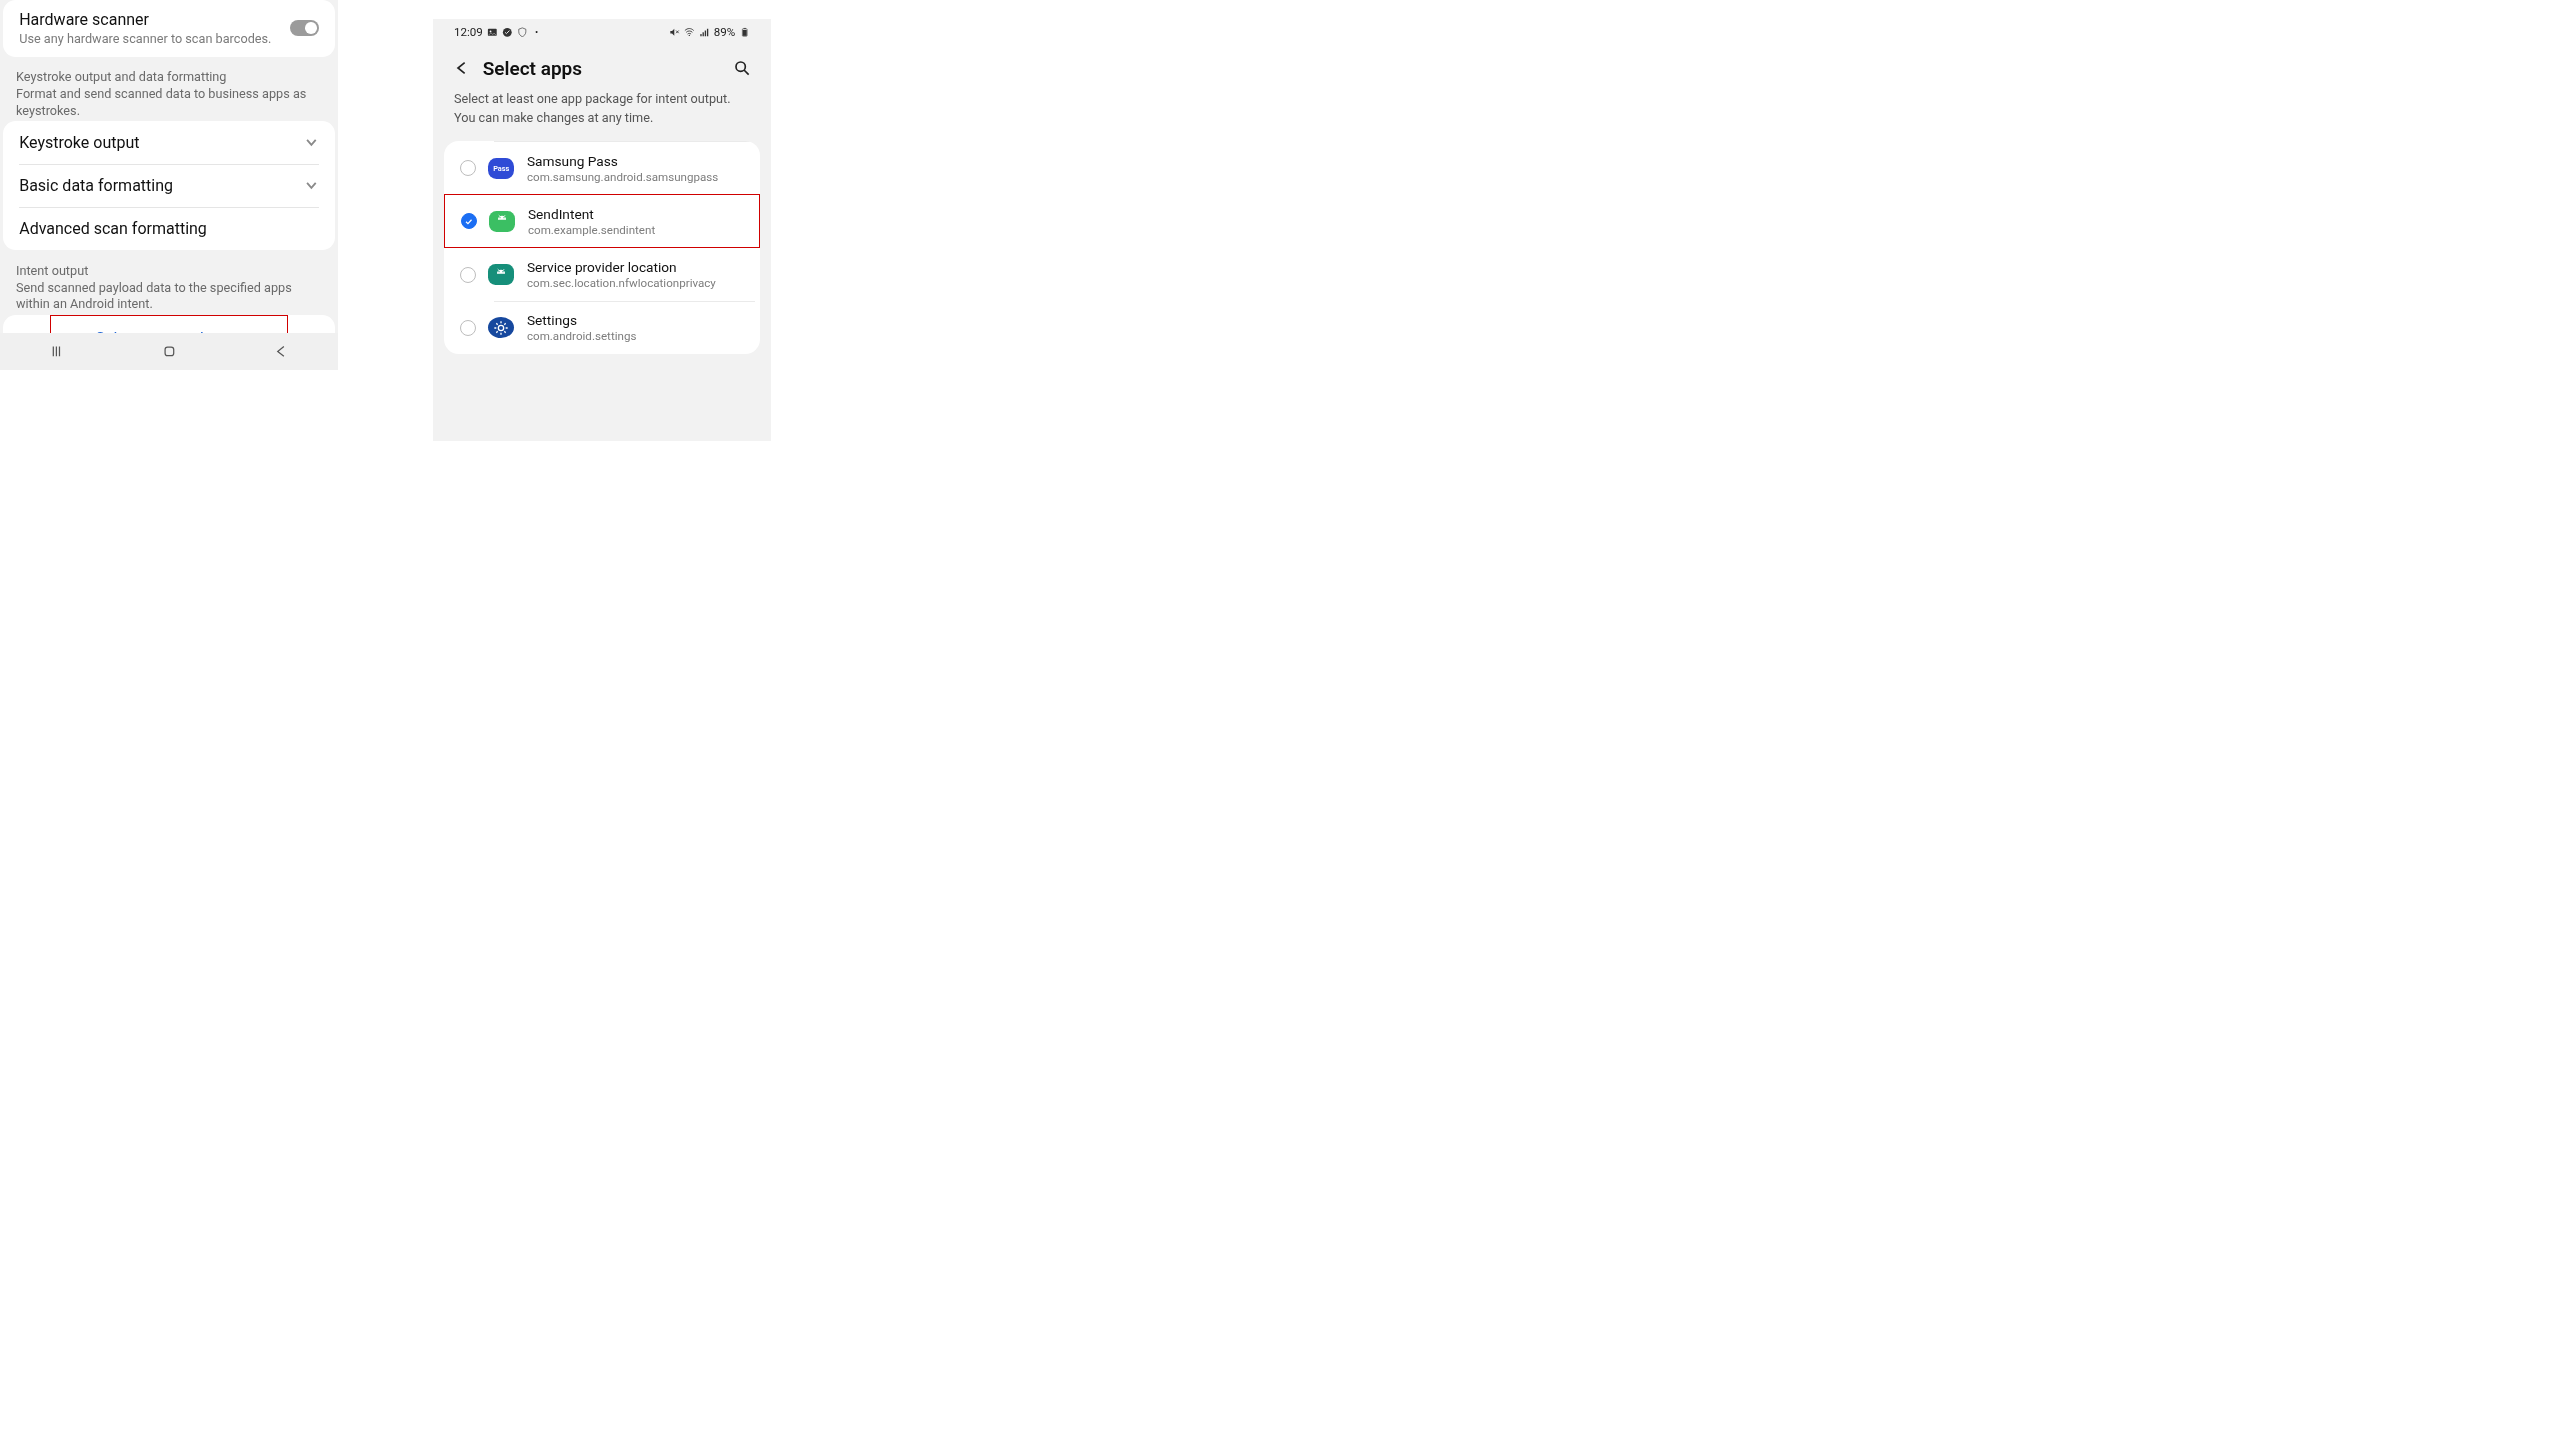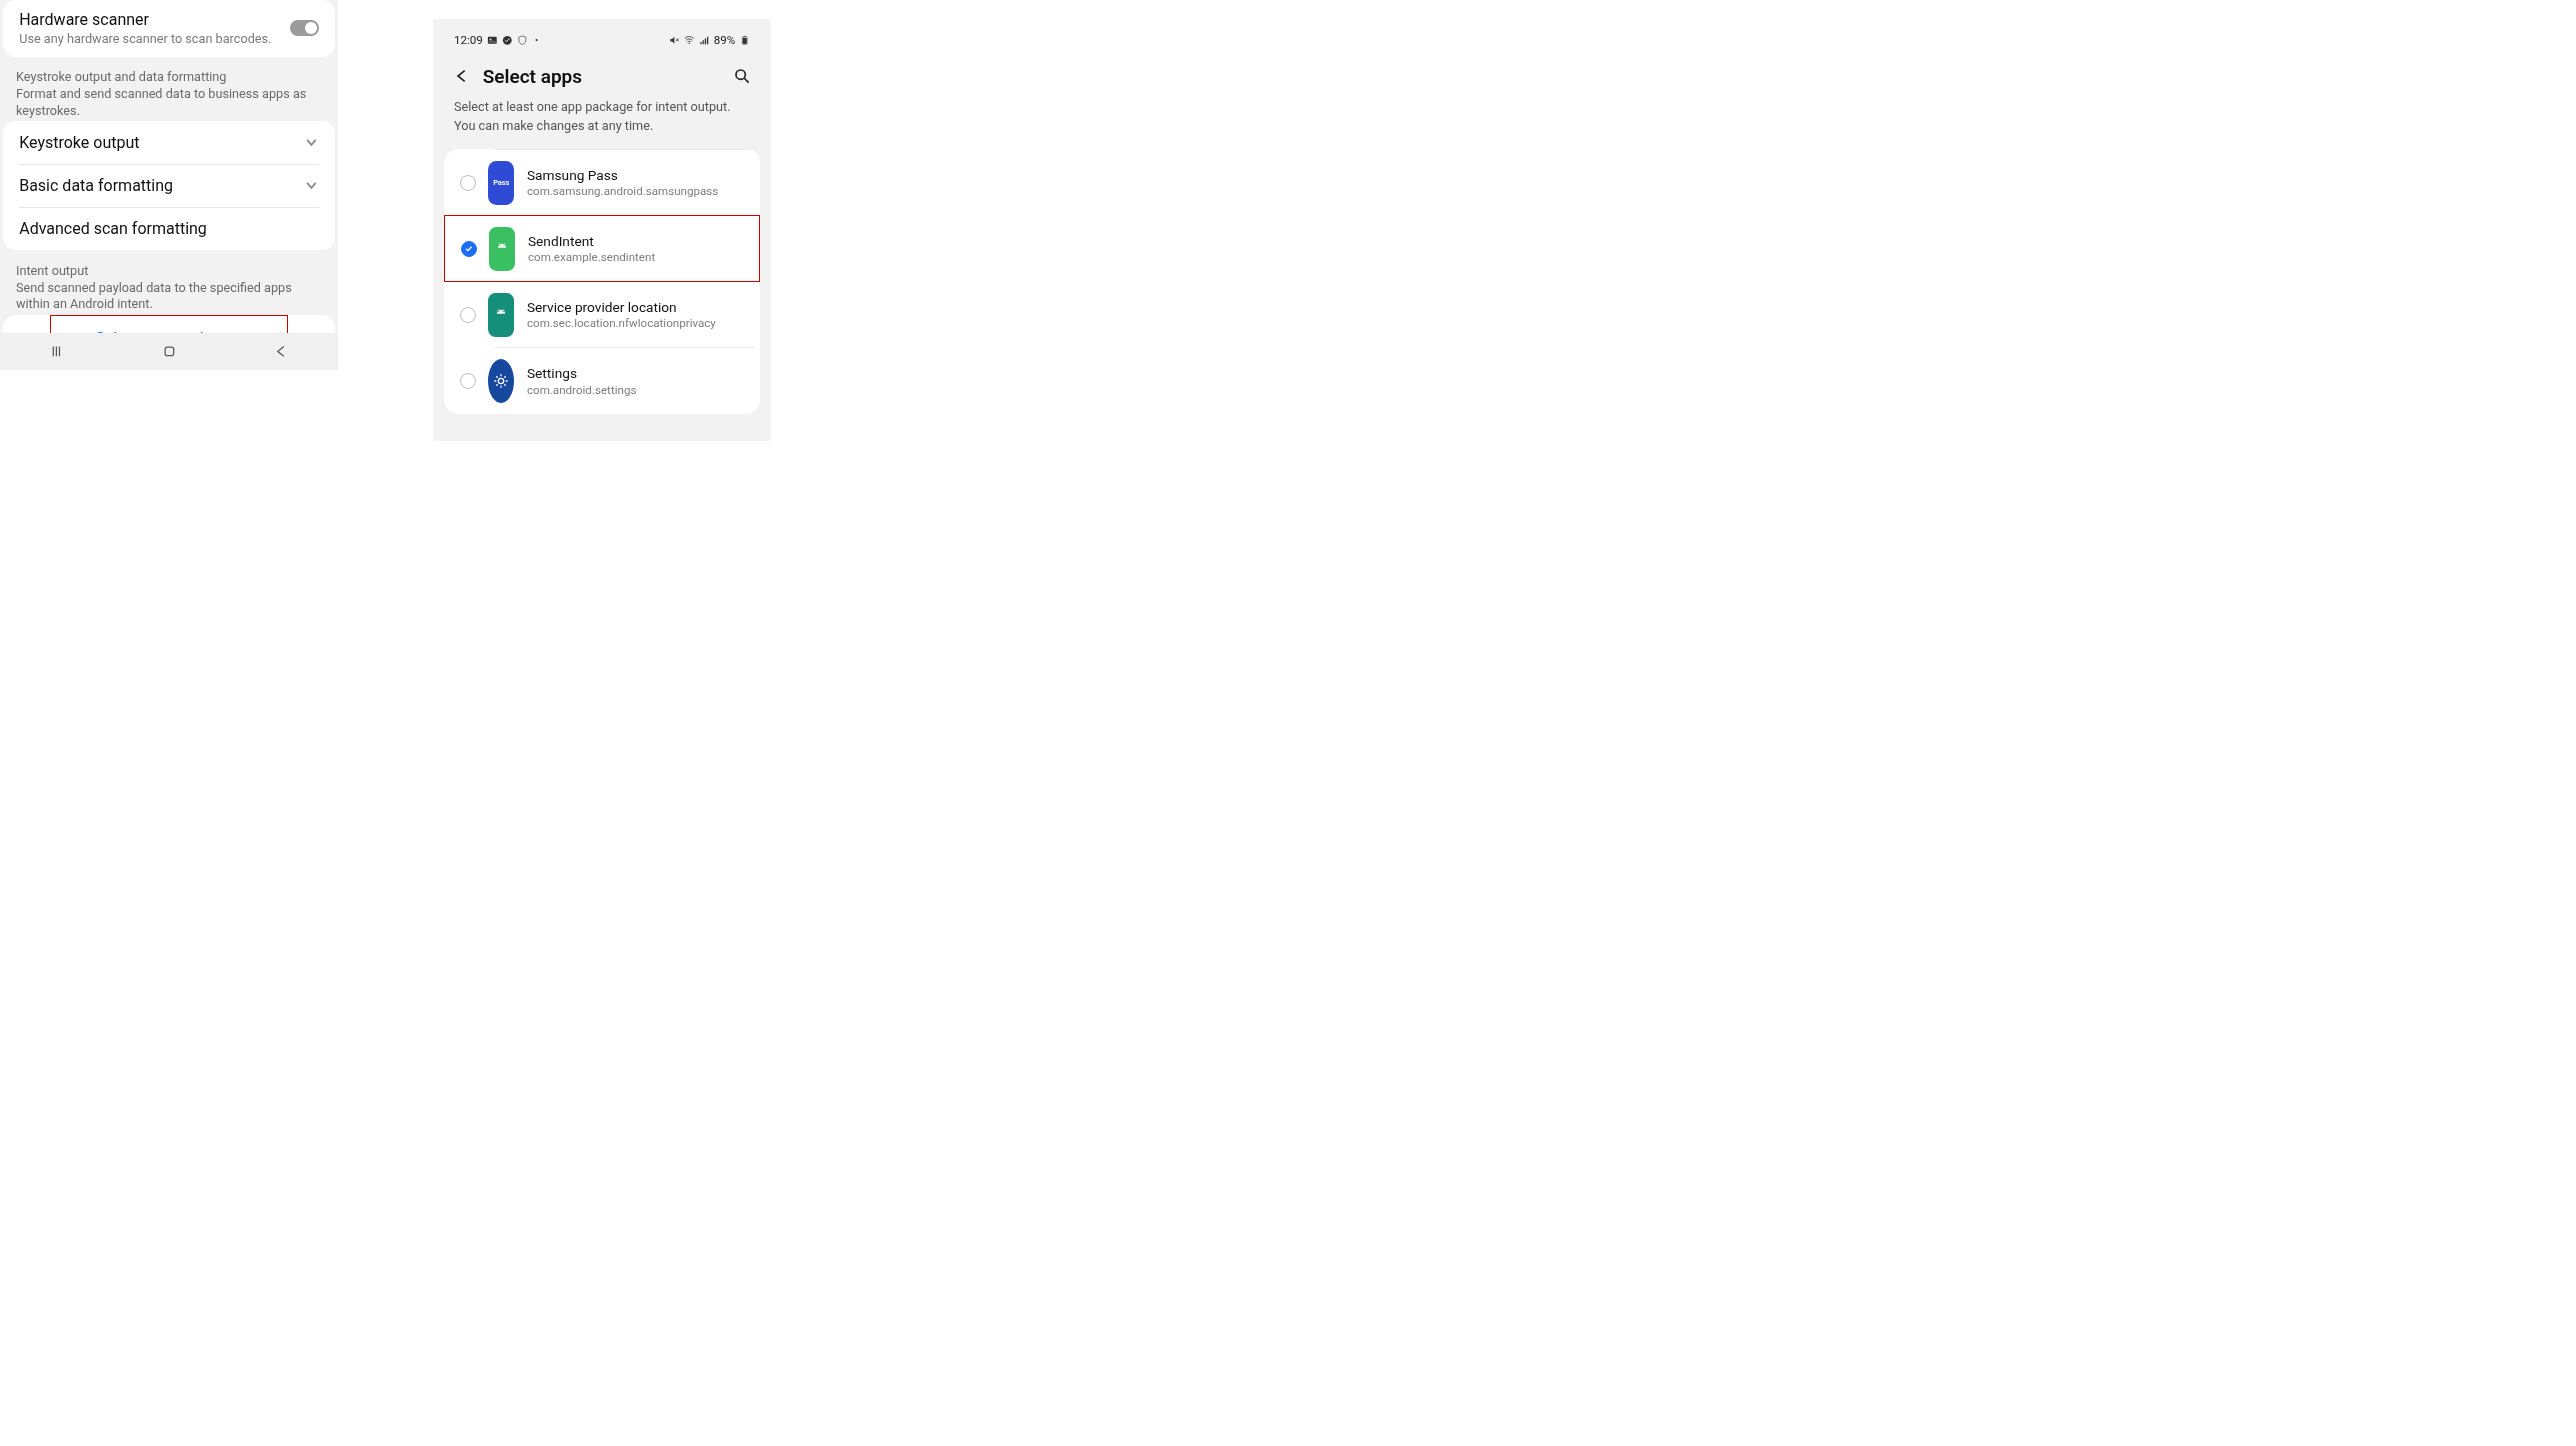--- a/index.html
+++ b/index.html
@@ -134,21 +134,20 @@
   }
 
   
   .statusbar {
     display: flex;
     justify-content: space-between;
     align-items: center;
     padding: 6.3px 21px 2.1px 21px;
     font-size: 11.6px;
     color: #222;
-    margin-top: 8px;
   }
   .statusbar .left, .statusbar .right {
     display: flex;
     align-items: center;
     gap: 4.2px;
   }
   .status-icon {
     width: 10.6px; height: 10.6px;
     display: inline-flex;
     align-items: center;
@@ -212,21 +211,21 @@
     justify-content: center;
   }
   .radio.checked {
     background: #1b6ef3;
     border-color: #1b6ef3;
     color: #fff;
     font-size: 9.5px;
   }
   .app-icon {
     width: 26px;
-    height: 44px;
+    height: 21px;
     border-radius: 7.4px;
     flex: 0 0 26px;
     display: flex;
     align-items: center;
     justify-content: center;
     font-size: 8.4px;
     color: #fff;
     font-weight: 600;
   }
   .app-info .name {

